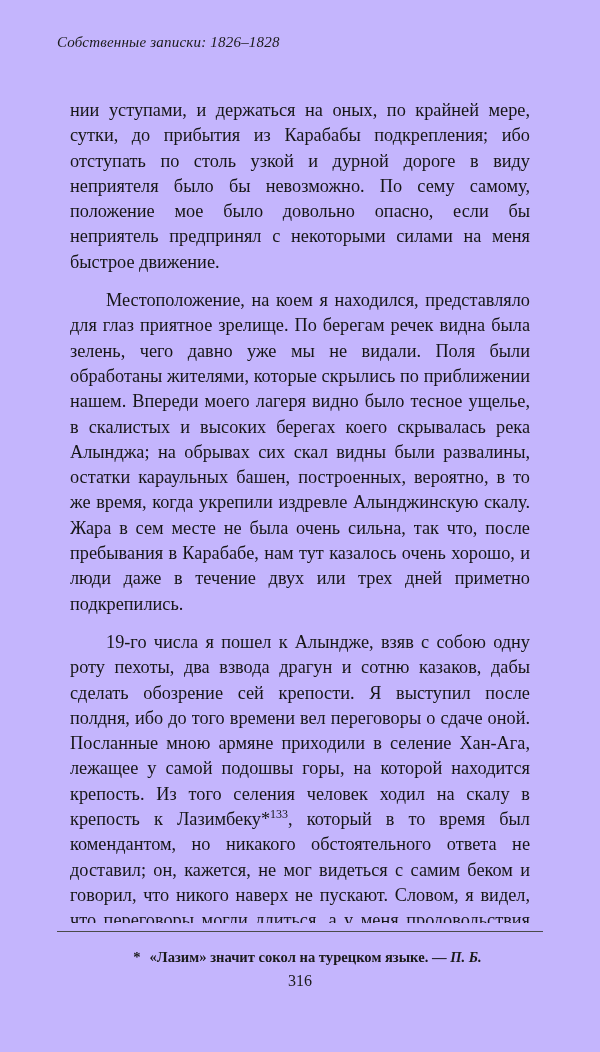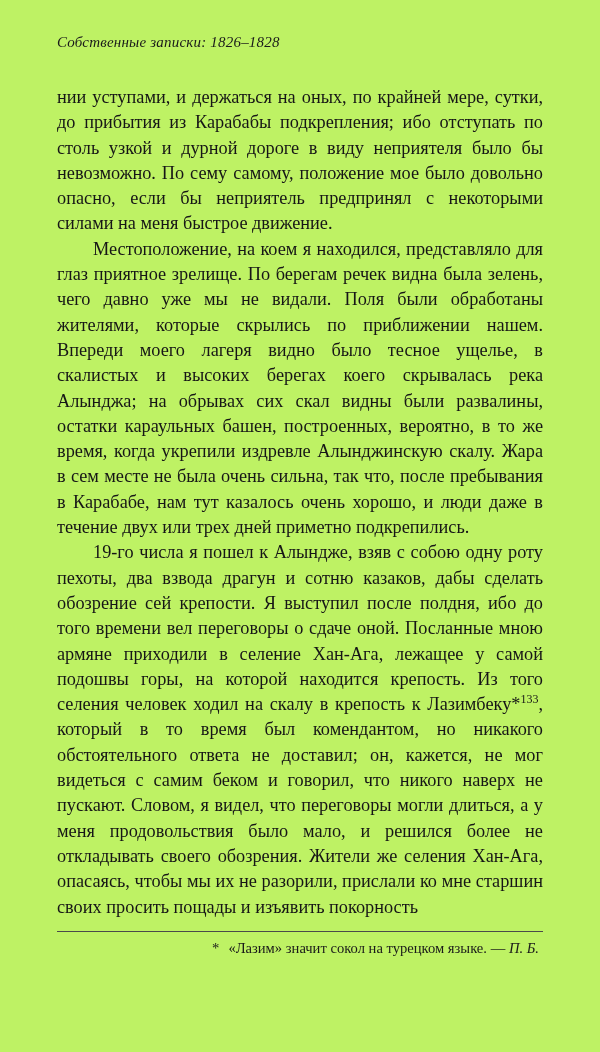--- a/index.html
+++ b/index.html
@@ -13,41 +13,41 @@
     font-family: "Liberation Serif", "DejaVu Serif", serif;
     color: #161616;
     -webkit-font-smoothing: antialiased;
   }
   .page {
     position: relative;
     box-sizing: border-box;
     width: 600px;
     height: 1052px;
     padding: 34px 57px 0 57px;
-    background: #bef264;
+    background: #c4b5fd;
     overflow: hidden;
   }
   .running-header {
     font-style: italic;
     font-size: 15px;
     letter-spacing: 0.2px;
     margin: 0 0 34px 0;
     color: #1a1a1a;
   }
   .body-text {
     font-size: 18.3px;
     line-height: 25.3px;
     text-align: justify;
     hyphens: auto;
     -webkit-hyphens: auto;
     max-height: 838px;
     overflow: hidden;
   }
   .para {
-    margin: 0;
+    margin: 13px;
     text-indent: 36px;
   }
   .para.no-indent {
     text-indent: 0;
   }
   .fn-marker {
     font-size: 18.3px;
   }
   .fn-number {
     font-size: 12px;
@@ -59,26 +59,27 @@
     right: 57px;
     top: 931px;
   }
   .footnote-rule {
     border: none;
     border-top: 1px solid #4a4a4a;
     margin: 0 0 7px 0;
     height: 0;
   }
   .footnote {
-    margin: 4px;
+    margin: 16px;
     padding-left: 15px;
     font-size: 14.6px;
     line-height: 19px;
-    text-align: right;
+    text-align: center;
     color: #1a1a1a;
+    font-weight: bold;
   }
   .footnote .fn-star {
     margin-right: 9px;
   }
   .footnote i {
     font-style: italic;
   }
   .page-number {
     position: absolute;
     top: 972px;
@@ -100,14 +101,15 @@
     <p class="para no-indent">нии уступами, и держаться на оных, по крайней мере, сутки, до прибытия из Карабабы подкрепления; ибо отступать по столь узкой и дурной дороге в виду неприятеля было бы невозможно. По сему самому, положение мое было довольно опасно, если бы неприятель предпринял с некоторыми силами на меня быстрое движение.</p>
     <p class="para">Местоположение, на коем я находился, представляло для глаз приятное зрелище. По берегам речек видна была зелень, чего давно уже мы не видали. Поля были обработаны жителями, которые скрылись по приближении нашем. Впереди моего лагеря видно было тесное ущелье, в скалистых и высоких берегах коего скрывалась река Алынджа; на обрывах сих скал видны были развалины, остатки караульных башен, построенных, вероятно, в то же время, когда укрепили издревле Алынджинскую скалу. Жара в сем месте не была очень сильна, так что, после пребывания в Карабабе, нам тут казалось очень хорошо, и люди даже в течение двух или трех дней приметно подкрепились.</p>
     <p class="para"><span>19-го числа я пошел к Алындже, взяв с собою одну роту пехоты, два взвода драгун и сотню казаков, дабы сделать обозрение сей крепости. Я выступил после полдня, ибо до того времени вел переговоры о сдаче оной. Посланные мною армяне приходили в селение Хан-Ага, лежащее у самой подошвы горы, на которой находится крепость. Из того селения человек ходил на скалу в крепость к Лазимбеку</span><span class="fn-marker">*</span><sup class="fn-number">133</sup><span>, который в то время был комендантом, но никакого обстоятельного ответа не доставил; он, кажется, не мог видеться с самим беком и говорил, что никого наверх не пускают. Словом, я видел, что переговоры могли длиться, а у меня продовольствия было мало, и решился более не откладывать своего обозрения. Жители же селения Хан-Ага, опасаясь, чтобы мы их не разорили, прислали ко мне старшин своих просить пощады и изъявить покорность</span></p>
   </div>
 
   <div class="footnote-block">
     <hr class="footnote-rule">
     <p class="footnote"><span class="fn-star">*</span><span>«Лазим» значит сокол на турецком языке. —</span> <i>П. Б.</i></p>
   </div>
 
+  <div class="page-number">316</div>
 
 </div>
 
 </body></html>

